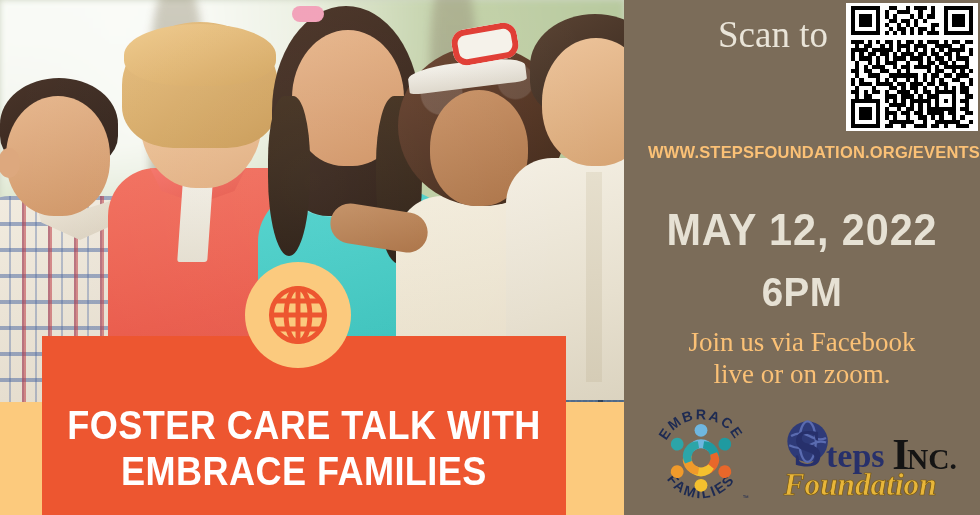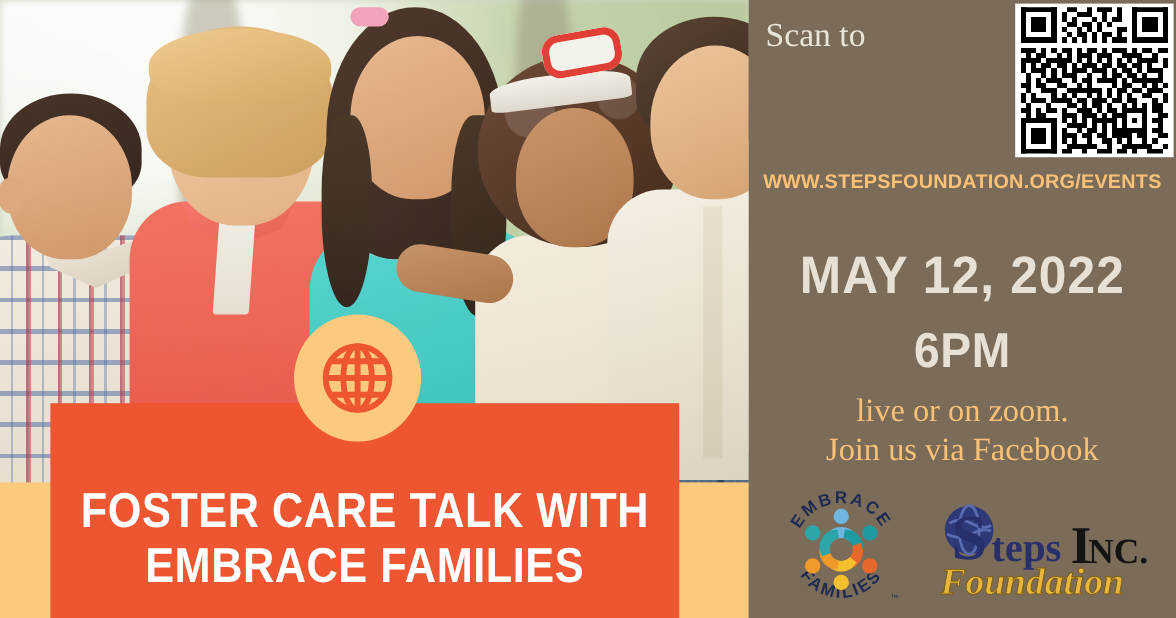--- a/index.html
+++ b/index.html
@@ -166,31 +166,31 @@
     position:absolute; left:245px; top:262px; width:106px; height:106px;
     border-radius:50%; background:#fbca7e;
     display:flex; align-items:center; justify-content:center;
   }
 
   
   .right-panel { position:absolute; left:624px; top:0; width:356px; height:515px; background:#7b6c59; }
 
   .scan-text {
     position:absolute; left:14px; top:14px; width:190px;
-    font-family:"Liberation Serif", serif; font-size:28px; line-height:1.16;
-    color:#e9e4d8; text-align:left;
+    font-family:"Liberation Serif", serif; font-size:37px; line-height:1.16;
+    color:#e9e4d8; text-align:right;
   }
   .qr {
     position:absolute; left:222px; top:3px; width:132px; height:128px;
     background:#ffffff; padding:3px;
   }
   .qr svg { display:block; width:100%; height:100%; }
 
   .url {
-    position:absolute; left:0; top:143px; width:356px; text-align:center;
+    position:absolute; left:0; top:143px; width:356px; text-align:right;
     color:#fbc176; font-weight:700; font-size:16.5px; letter-spacing:.2px;
   }
   .date {
     position:absolute; left:0; top:205px; width:356px; text-align:center;
     color:#e6e1d4; font-weight:700; font-size:44px; letter-spacing:1px;
     transform:scaleX(.94); transform-origin:center;
   }
   .time {
     position:absolute; left:0; top:269px; width:356px; text-align:center;
     color:#e6e1d4; font-weight:700; font-size:41px; letter-spacing:.5px;
@@ -546,22 +546,22 @@
             <rect x="26" y="28" width="2" height="1"></rect>
         </g>
       </svg>
     </div>
 
     <div class="url">WWW.STEPSFOUNDATION.ORG/EVENTS</div>
     <div class="date">MAY 12, 2022</div>
     <div class="time">6PM</div>
 
     <div class="join">
+      <div>Join us via Facebook</div>
       <div>live or on zoom.</div>
-      <div>Join us via Facebook</div>
     </div>
 
     <div class="logo-embrace">
       <svg viewBox="0 0 120 120">
         <defs>
           <path id="arcTop" d="M 18,62 A 42,42 0 0 1 102,62" fill="none"></path>
           <path id="arcBot" d="M 16,62 A 44,44 0 0 0 104,62" fill="none"></path>
         </defs>
         <text font-family="Liberation Sans, sans-serif" font-size="15.5" font-weight="700" fill="#1d2a52" letter-spacing="2.2">
           <textPath href="#arcTop" startOffset="50%" text-anchor="middle">EMBRACE</textPath>

